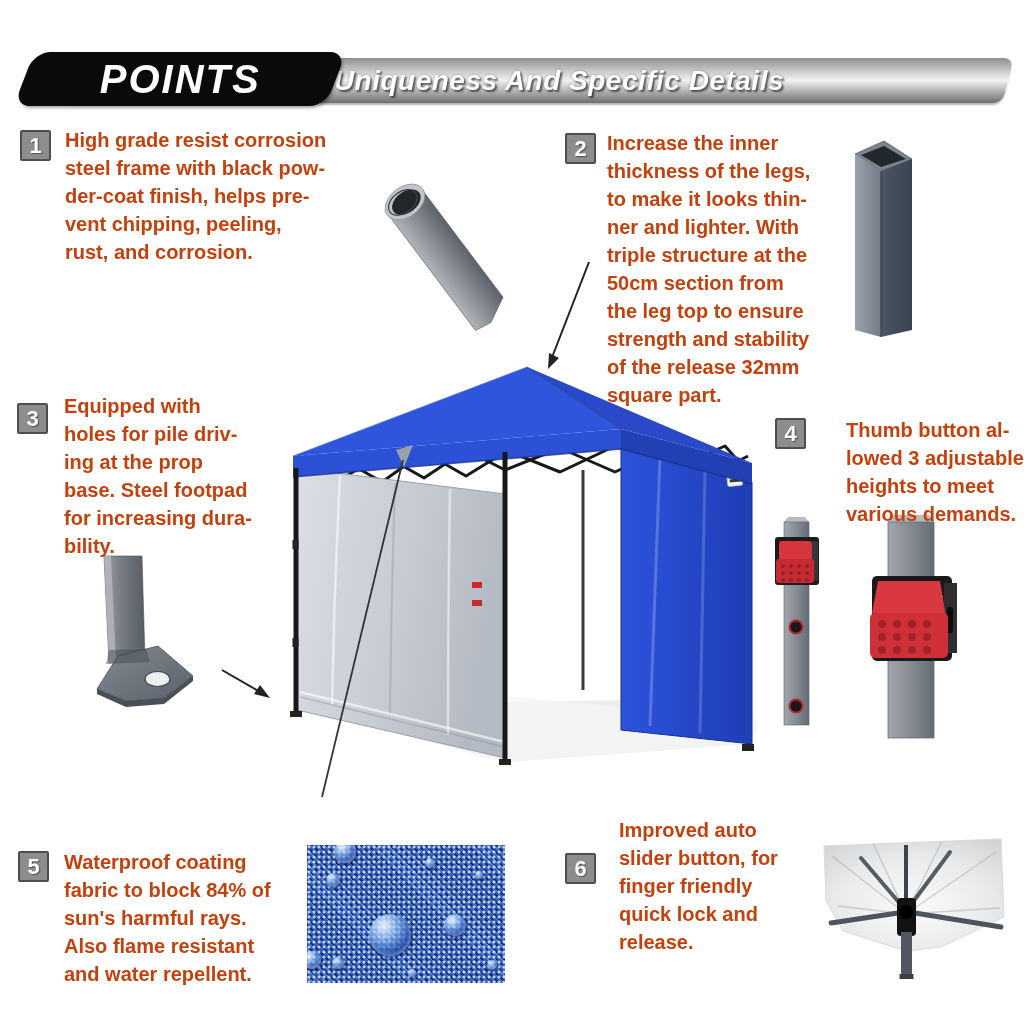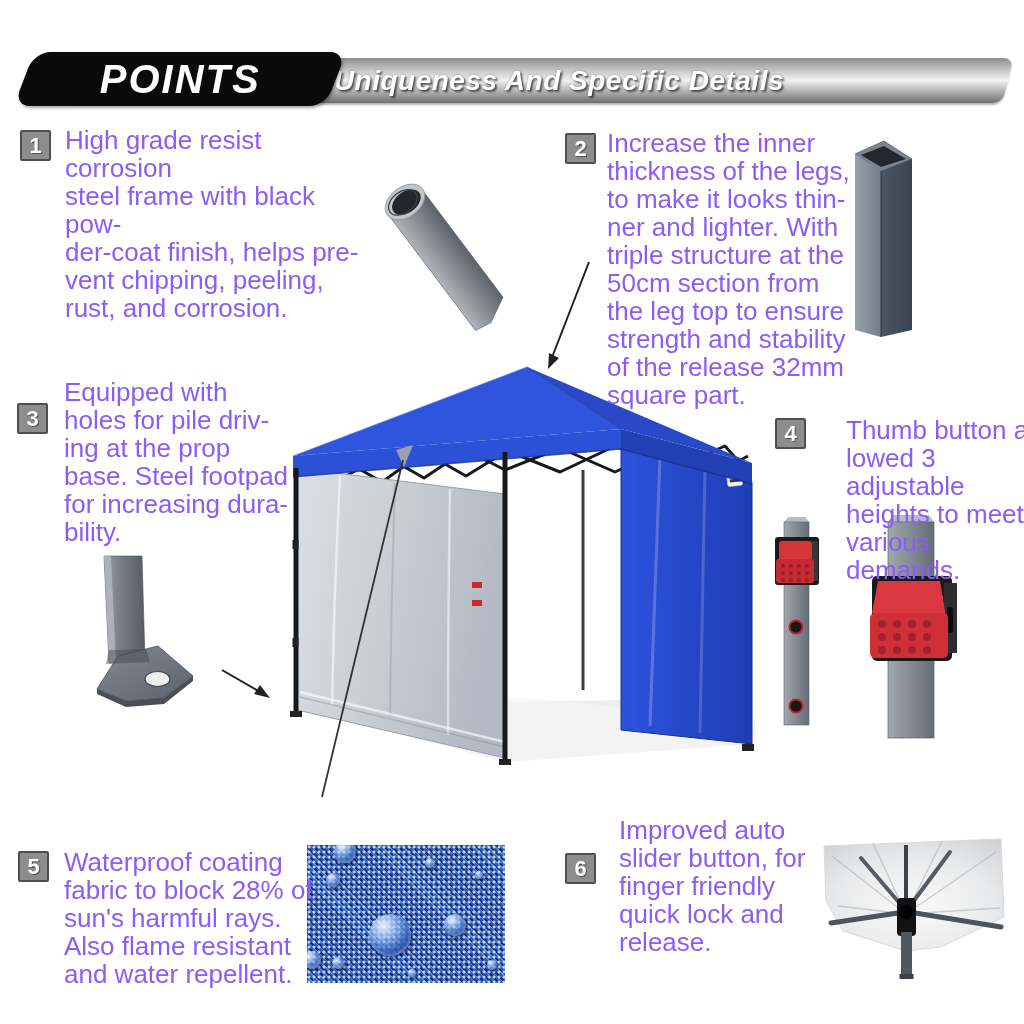--- a/index.html
+++ b/index.html
@@ -14,21 +14,21 @@
        text-shadow:2px 2px 2px rgba(0,0,0,.55),0 0 2px rgba(0,0,0,.4)}
   .hdr-black{position:absolute;left:24px;top:52px;width:312px;height:54px;
        transform:skewX(-21deg);border-radius:16px;background:#0a0a0a;z-index:2;
        display:flex;align-items:center;justify-content:center;box-shadow:2px 2px 3px rgba(0,0,0,.35)}
   .hdr-black .txt{transform:skewX(21deg);font-style:italic;font-weight:bold;font-size:40px;
        color:#ffffff;letter-spacing:2px}
   .badge{position:absolute;width:31px;height:31px;background:#8d8d8d;border:2px solid #4e4e4e;
        box-sizing:border-box;border-radius:2px;color:#fff;font-weight:bold;font-size:22px;
        display:flex;align-items:center;justify-content:center;z-index:3;
        text-shadow:1px 1px 1px rgba(0,0,0,.45)}
-  .pt{position:absolute;font-weight:normal;font-size:26px;line-height:28px;color:#8b5cf6;
+  .pt{position:absolute;font-weight:bold;font-size:20px;line-height:28px;color:#c2410c;
        white-space:pre-line;z-index:3}
   #scene{position:absolute;left:0;top:0;width:1024px;height:1024px;z-index:2}
   .fabric{position:absolute;left:307px;top:845px;width:198px;height:138px;overflow:hidden;
        background-image:
          radial-gradient(circle at 2px 2px, rgba(215,232,255,.85) 0 1.1px, rgba(0,0,0,0) 1.9px),
          repeating-linear-gradient(45deg,#142f74 0 2px,#2d5cbc 2px 4px,#5585dd 4px 5px),
          linear-gradient(135deg,#3a70d0,#1c3f96);
        background-size:5px 5px,auto,auto}
   .drop{position:absolute;border-radius:50%;
        background:radial-gradient(circle at 35% 28%, rgba(240,248,255,.95), rgba(140,185,245,.65) 38%, rgba(25,70,165,.88) 72%, rgba(8,30,100,.95));
@@ -59,32 +59,32 @@
 <div class="pt" style="left:607px;top:129px;width:255px">Increase the inner
 thickness of the legs,
 to make it looks thin-
 ner and lighter. With
 triple structure at the
 50cm section from
 the leg top to ensure
 strength and stability
 of the release 32mm
 square part.</div>
-<div class="pt" style="left:64px;top:378px;width:245px">Equipped with
+<div class="pt" style="left:64px;top:392px;width:245px">Equipped with
 holes for pile driv-
 ing at the prop
 base. Steel footpad
 for increasing dura-
 bility.</div>
 <div class="pt" style="left:846px;top:416px;width:205px">Thumb button al-
 lowed 3 adjustable
 heights to meet
 various demands.</div>
 <div class="pt" style="left:64px;top:848px;width:255px">Waterproof coating
-fabric to block 28% of
+fabric to block 84% of
 sun's harmful rays.
 Also flame resistant
 and water repellent.</div>
 <div class="pt" style="left:619px;top:816px;width:215px">Improved auto
 slider button, for
 finger friendly
 quick lock and
 release.</div>
 
 <div class="fabric">

